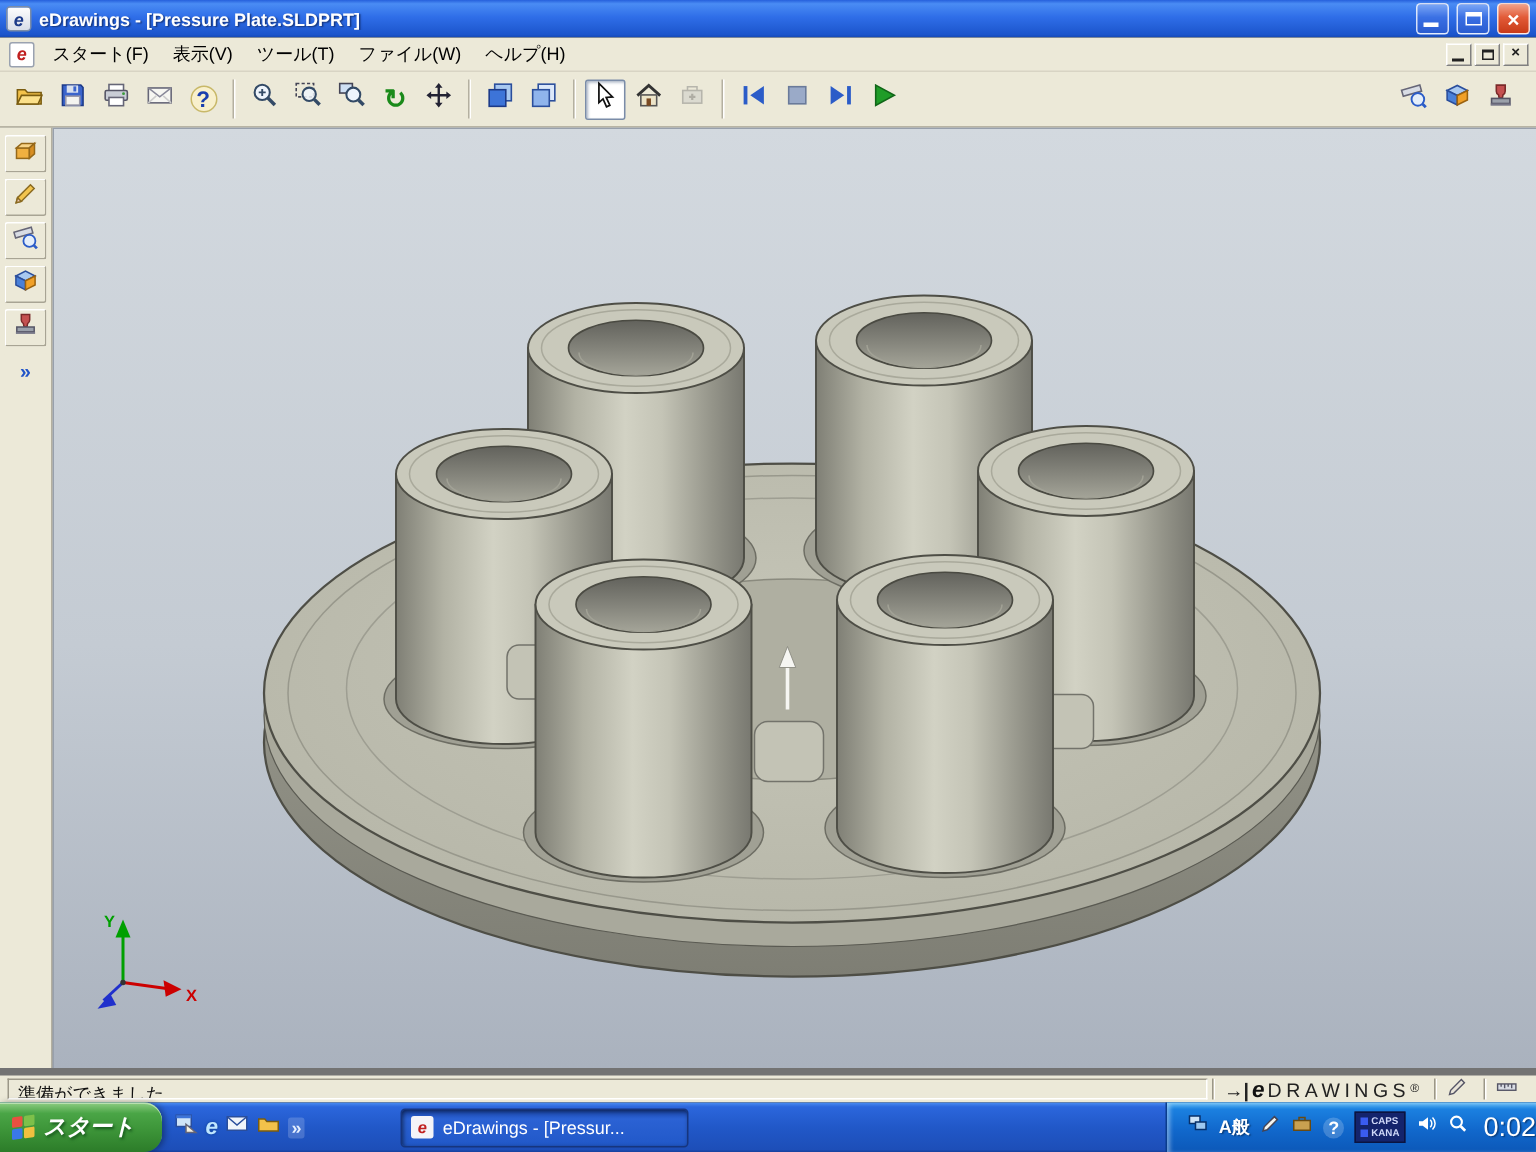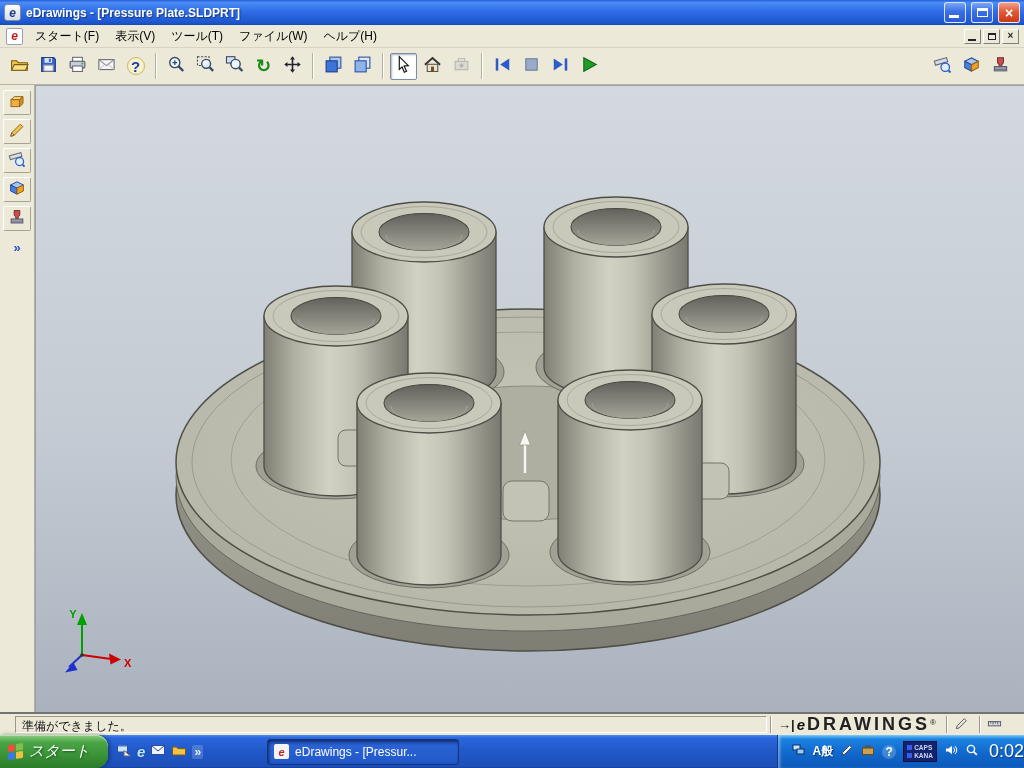--- a/index.html
+++ b/index.html
@@ -41,31 +41,31 @@
   
   .main-row{flex:1;display:flex;min-height:0}
   .sidebar{width:35px;background:#ece9d8;border-right:1px solid #b4b0a0;display:flex;flex-direction:column;align-items:center;padding-top:5px;gap:4px}
   .sbtn{width:28px;height:25px;display:flex;align-items:center;justify-content:center;border:1px solid;border-color:#fff #a8a494 #a8a494 #fff;border-radius:2px;background:#ece9d8}
   .sbtn.flat{border-color:transparent}
   .expand-glyph{color:#2255c8;font-weight:bold;font-size:13px}
   .viewport{flex:1;position:relative;background:linear-gradient(180deg,#d3d9df 0%,#c4cbd3 55%,#aab2be 100%);box-shadow:inset 1px 1px 0 #98a0ac}
   .viewport>svg{position:absolute;inset:0;width:100%;height:100%}
 
   
-  .statusbar{flex:0 0 23px;height:23px;background:#ece9d8;border-top:2px solid #737373;display:flex;align-items:stretch;padding:2px 15px;gap:3px;font-size:12px}
+  .statusbar{flex:0 0 23px;height:23px;background:#ece9d8;border-top:5px solid #737373;display:flex;align-items:stretch;padding:2px 5px;gap:3px;font-size:12px}
   .status-msg{flex:1;border:1px solid;border-color:#9b9788 #fff #fff #9b9788;padding:1px 6px;color:#111;white-space:nowrap;overflow:hidden}
   .status-cell{display:flex;align-items:center;padding:0 7px;border-left:1px solid #9b9788;box-shadow:inset 1px 0 0 #fff}
   .b-arrow{font-weight:bold;color:#222;font-size:13px}
   .b-e{font-weight:bold;font-style:italic;font-size:15px;color:#111;margin:0 2px}
-  .b-name{font-weight:bold;letter-spacing:3px;color:#222;font-size:18px}
+  .b-name{font-weight:normal;letter-spacing:3px;color:#222;font-size:13px}
   .b-reg{font-size:8px;color:#222;align-self:flex-start;margin-top:2px}
 
   
   .taskbar{flex:0 0 33px;height:33px;background:linear-gradient(180deg,#4a8cf2 0%,#2b66dc 9%,#2158c8 50%,#1d4eb8 95%,#16409c 100%);display:flex;align-items:center}
-  .start-button{height:33px;padding:0 18px 0 8px;display:flex;align-items:center;gap:6px;background:linear-gradient(180deg,#8fce84 0%,#4aa546 22%,#3d9539 55%,#2c7c29 100%);border-radius:0 12px 12px 0;box-shadow:2px 0 4px rgba(0,0,0,.35),inset 0 1px 0 #b8e0b0;color:#fff;font-weight:normal;font-style:italic;font-size:15px;text-shadow:1px 1px 2px #14541a}
+  .start-button{height:33px;padding:0 18px 0 8px;display:flex;align-items:center;gap:6px;background:linear-gradient(180deg,#8fce84 0%,#4aa546 22%,#3d9539 55%,#2c7c29 100%);border-radius:0 12px 12px 0;box-shadow:2px 0 4px rgba(0,0,0,.35),inset 0 1px 0 #b8e0b0;color:#fff;font-weight:bold;font-style:italic;font-size:15px;text-shadow:1px 1px 2px #14541a}
   .start-flag{display:grid;grid-template-columns:7px 7px;gap:1px;transform:skewY(-8deg)}
   .start-flag i{width:7px;height:7px;border-radius:1px;display:block}
   .quick-launch{display:flex;align-items:center;gap:5px;padding:0 8px;height:100%}
   .ie-glyph{color:#bfe6ff;font-weight:bold;font-style:italic;font-size:15px;text-shadow:0 0 2px #0a3c8c;line-height:1}
   .ql-chevron{color:#e6f0ff;font-weight:bold;font-size:12px;background:rgba(255,255,255,.18);border-radius:2px;padding:0 2px;line-height:14px}
   .task-button{margin-left:56px;width:192px;height:26px;background:linear-gradient(180deg,#1a46aa,#2b62d4 25%,#2158c8);border:1px solid #16357e;border-radius:3px;box-shadow:inset 1px 1px 3px rgba(0,0,0,.5);display:flex;align-items:center;gap:6px;padding:0 6px;color:#fff;font-size:12px;white-space:nowrap;overflow:hidden}
   .task-ico{flex:0 0 15px;width:15px;height:15px;background:#f4f4f8;border-radius:2px;color:#c02020;font-weight:bold;font-style:italic;font-size:11px;display:flex;align-items:center;justify-content:center}
   .tray{margin-left:auto;height:33px;display:flex;align-items:center;gap:7px;padding:0 0 0 14px;background:linear-gradient(180deg,#4ab0f4 0%,#1b80e0 14%,#1168cc 55%,#0c58b8 100%);border-left:1px solid #0a3c8c;box-shadow:inset 2px 1px 3px rgba(255,255,255,.4);color:#fff}
   .tray .ime{font-size:12px;font-weight:bold;text-shadow:1px 1px 1px #083a78}
   .tray .q2{font-size:12px;font-weight:bold;background:rgba(255,255,255,.2);border-radius:50%;width:14px;height:14px;display:flex;align-items:center;justify-content:center}

